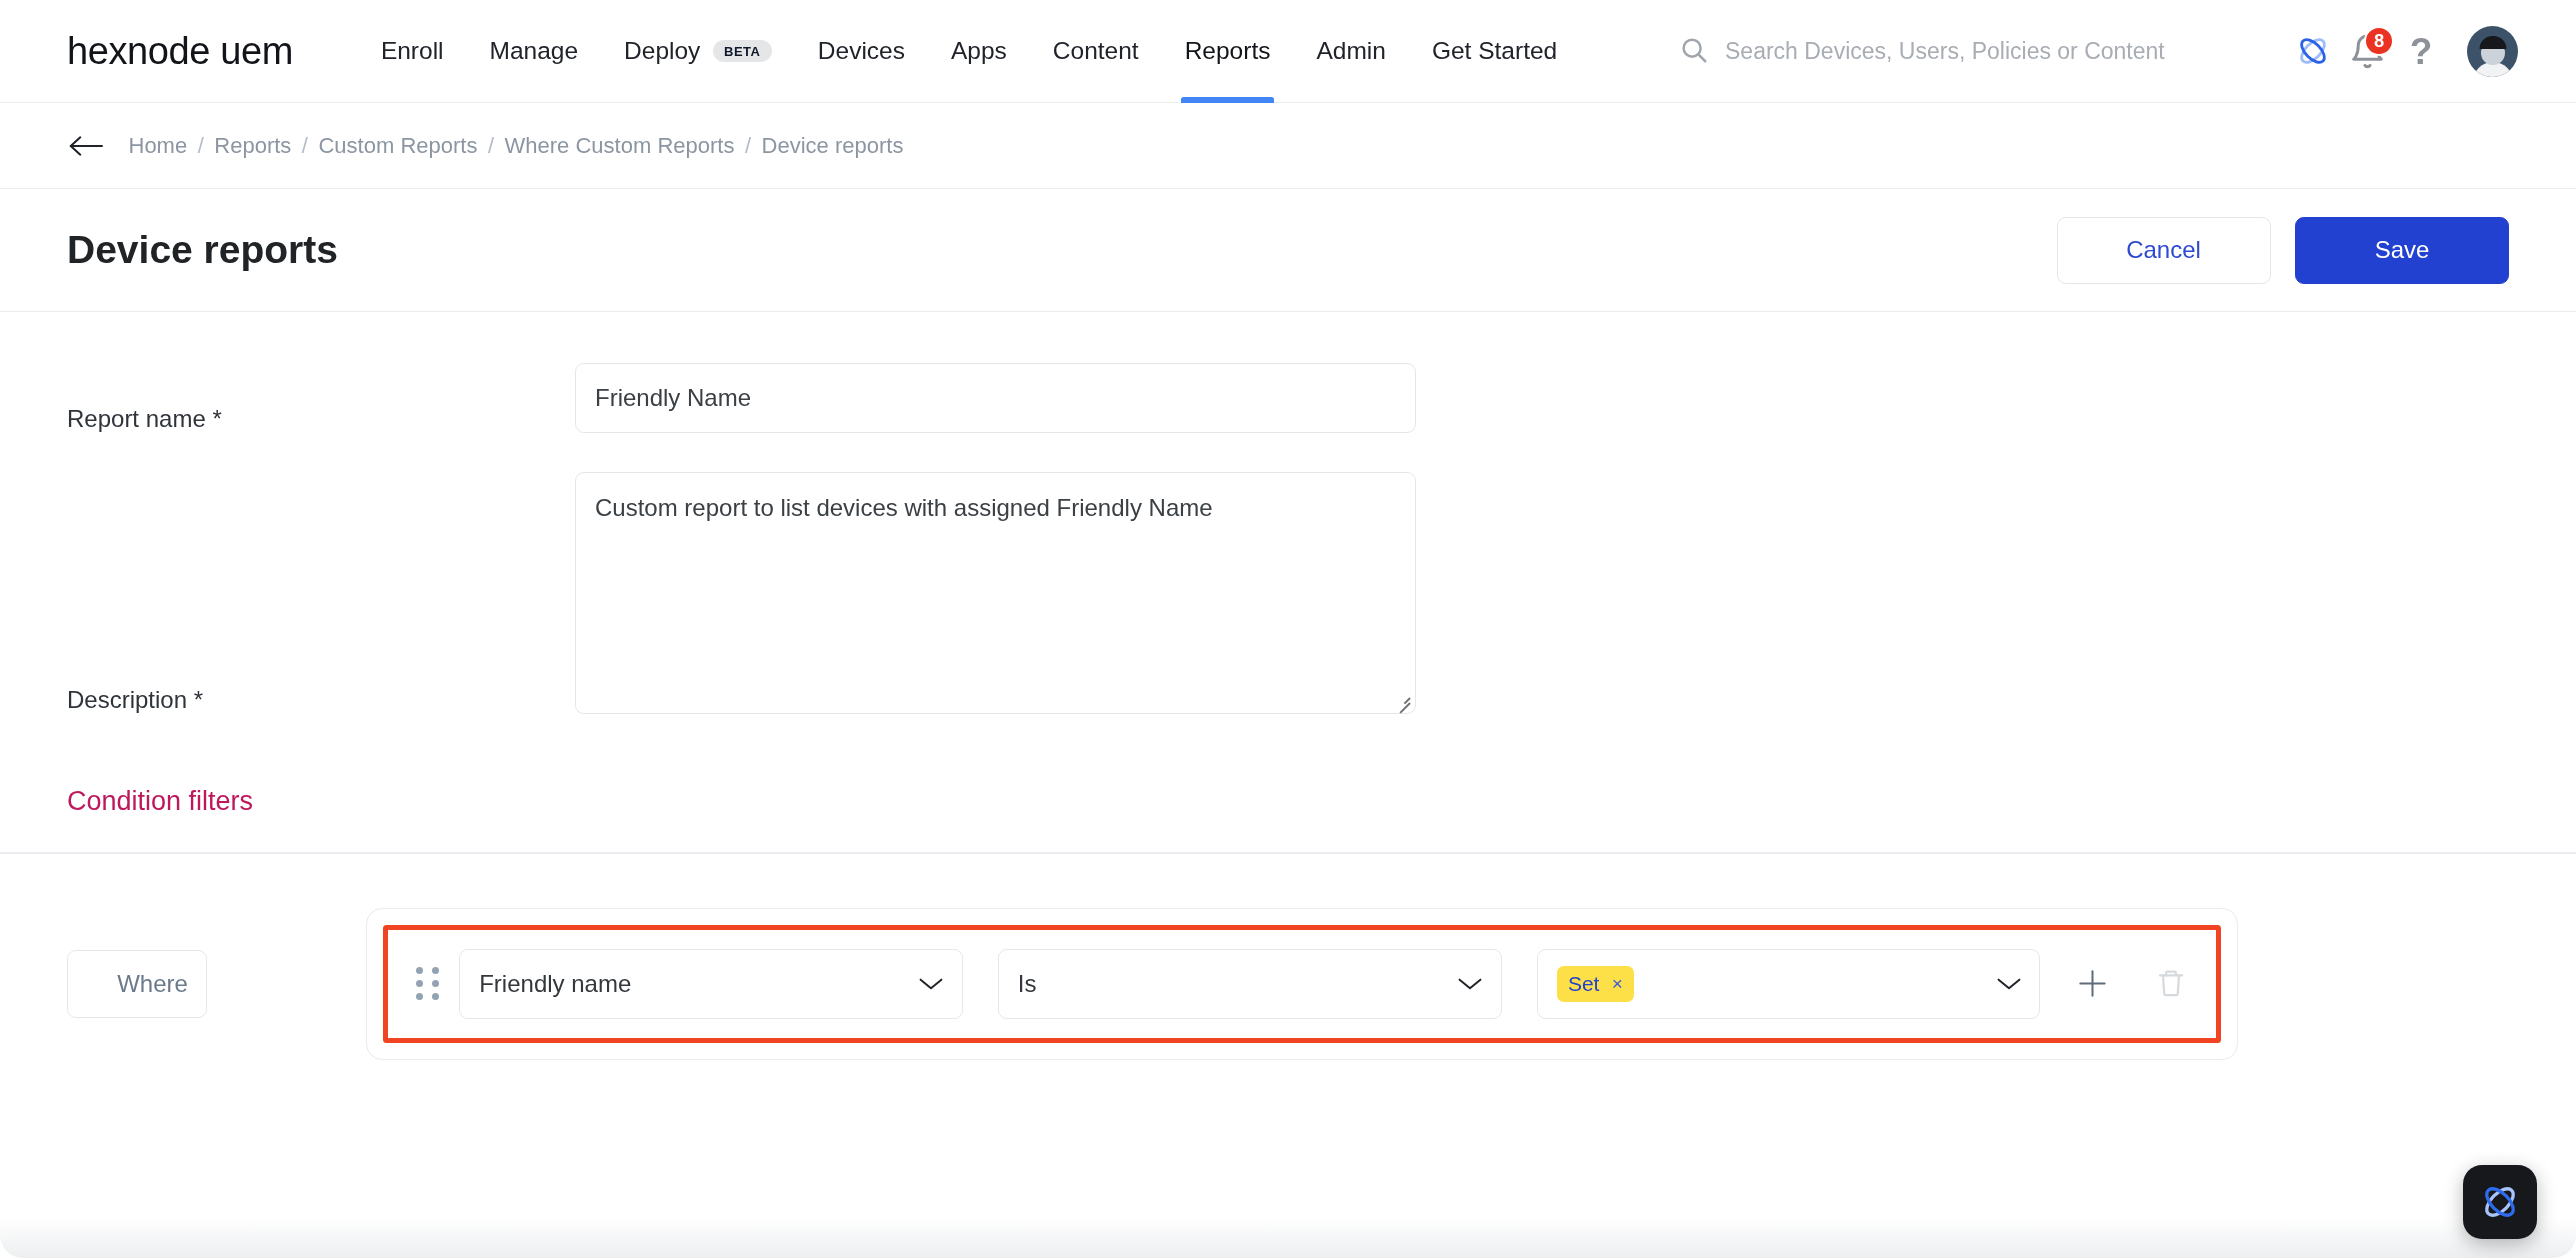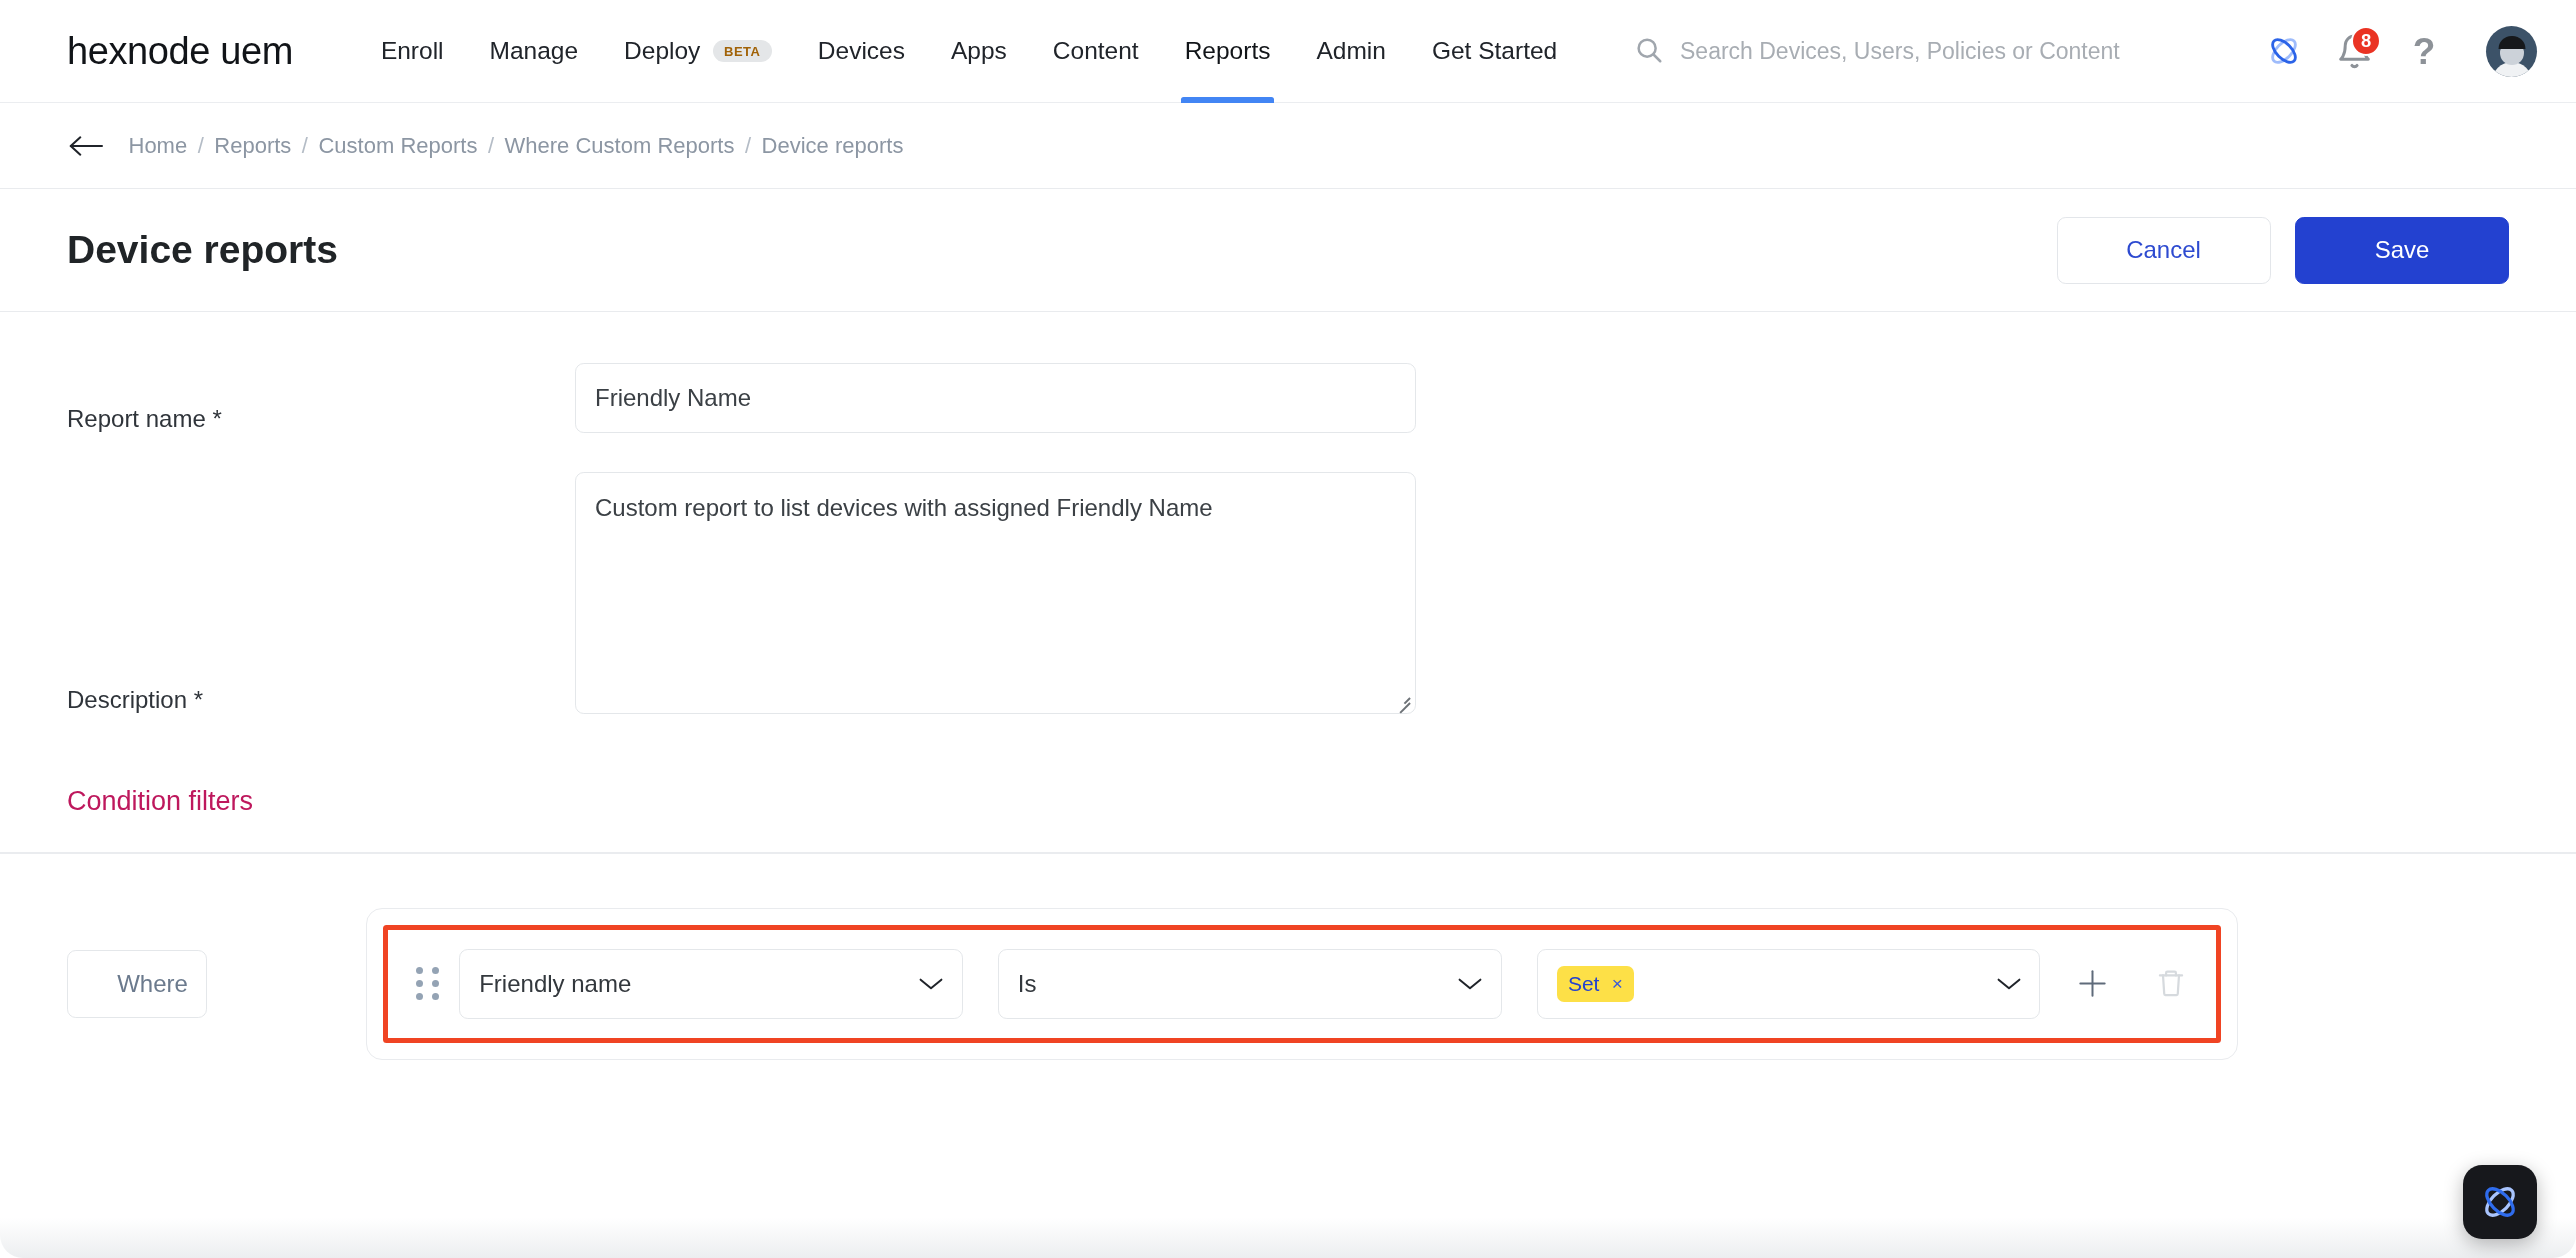--- a/index.html
+++ b/index.html
@@ -31,27 +31,27 @@
     position: relative; display: flex; align-items: center;
     padding: 0 23px; font-size: 24.5px; color: #20242a;
     white-space: nowrap; cursor: pointer;
   }
   .navitem.active { color: #111418; }
   .navitem.active::after {
     content: ""; position: absolute; left: 19px; right: 19px; bottom: 0;
     height: 5.3px; background: #4285f4; border-radius: 2.6px 2.6px 0 0;
   }
   .beta-badge {
-    margin-left: 12.3px; background: #e4e6e8; color: #a16207;
+    margin-left: 12.3px; background: #e4e6e8; color: #0f172a;
     font-size: 13px; font-weight: 600; letter-spacing: 0.5px;
     padding: 4.4px 11.4px 3.5px; border-radius: 17.5px; text-align: right;
   }
   .nav-right {
     margin-left: auto; display: flex; align-items: center;
-    padding-right: 39px; gap: 16px;
+    padding-right: 58px; gap: 0;
   }
   .searchbox { display: flex; align-items: center; gap: 16px; margin-right: 105px; }
   .search-input {
     border: none; outline: none; background: transparent;
     font-family: "Liberation Sans", sans-serif;
     font-size: 23px; color: #9aa0a6; width: 456px;
   }
   .search-input::placeholder { color: #a8adb3; }
   .icon-btn {
     position: relative; display: flex; align-items: center; justify-content: center;

